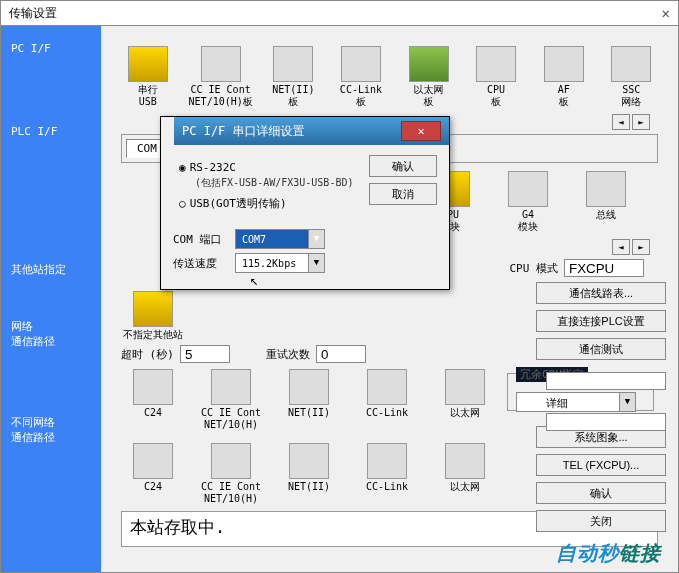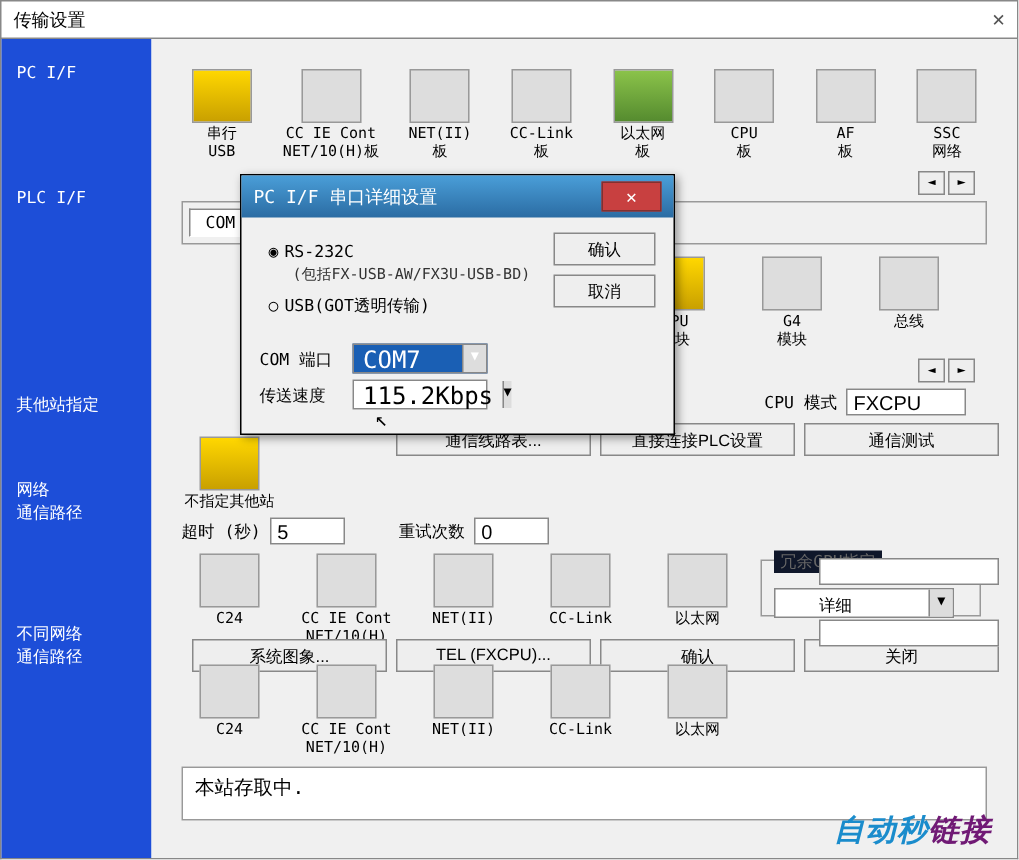--- a/index.html
+++ b/index.html
@@ -1,57 +1,57 @@
 <!DOCTYPE html>
 <html><head>
 <meta charset="utf-8">
 <style>
 * { box-sizing: border-box; margin: 0; padding: 0; }
 body { font-family: "MS Gothic", "SimSun", monospace; font-size: 12px; background: #fff; width: 679px; height: 573px; position: relative; overflow: hidden; }
 .titlebar { height: 26px; border: 1px solid #888; display: flex; align-items: center; padding: 0 8px; background: #fff; }
 .titlebar-close { margin-left: auto; font-size: 14px; color: #555; cursor: pointer; }
 .main { display: flex; height: 547px; border: 1px solid #888; border-top: none; }
-.sidebar { width: 100px; background: #1d4ed8; color: #fff; padding-top: 8px; }
+.sidebar { width: 100px; background: #3b82f6; color: #fff; padding-top: 8px; }
 .sidebar-item { padding: 8px 10px; font-size: 11px; }
 .content { flex: 1; background: #f0f0f0; position: relative; padding: 20px; overflow: hidden; }
 .icon-row { display: flex; gap: 14px; margin-bottom: 6px; }
 .icon-item { width: 64px; text-align: center; font-size: 10px; line-height: 1.2; }
 .icon-box { width: 40px; height: 36px; margin: 0 auto 2px; background: #ddd; border: 1px solid #999; position: relative; }
 .icon-box.y { background: linear-gradient(#ffd700,#c9a000); }
 .icon-box.g { background: linear-gradient(#8bc34a,#558b2f); }
 .scroll-ctrl { display: flex; justify-content: flex-end; gap: 2px; margin: 2px 8px 4px 0; }
 .scroll-btn { width: 18px; height: 16px; border: 1px solid #888; background: #eee; font-size: 9px; text-align: center; line-height: 14px; }
 .tab-area { border: 1px solid #999; padding: 4px; background: #f0f0f0; margin-bottom: 8px; }
 .tabs { display: flex; gap: 1px; }
 .tab { padding: 2px 10px; border: 1px solid #888; background: #ddd; font-size: 11px; }
 .tab.active { background: #fff; border-bottom-color: #fff; }
 .field-row { display: flex; align-items: center; gap: 6px; margin: 4px 0; font-size: 11px; }
 .text-input { border: 1px solid #888; background: #fff; height: 18px; padding: 0 4px; }
-.btn-col { position: absolute; right: 12px; display: flex; flex-direction: row; gap: 6px; }
+.btn-col { position: absolute; right: 12px; display: flex; flex-direction: column; gap: 6px; }
 .side-btn { width: 130px; height: 22px; border: 1px solid #888; background: #eee; font-size: 11px; cursor: pointer; }
 .group-box { border: 1px solid #999; padding: 18px 8px 8px; position: relative; margin: 4px; background: #f0f0f0; }
 .group-title { position: absolute; top: -7px; left: 8px; background: #0f172a; padding: 0 4px; font-size: 11px; color: #666; }
 .row2 { display: flex; gap: 8px; }
 .sq { width: 16px; height: 16px; background: #ccc; border: 1px solid #888; }
-.status-area { border: 1px solid #999; background: #fff; height: 36px; padding: 4px 8px; font-size: 13px; margin-top: 4px; }
+.status-area { border: 1px solid #999; background: #fff; height: 36px; padding: 4px 8px; font-size: 17px; margin-top: 4px; }
 .modal { position: absolute; left: 160px; top: 116px; width: 290px; background: #f0f0f0; border: 1px solid #000; box-shadow: 2px 2px 6px rgba(0,0,0,.4); z-index: 100; }
-.modal-title { height: 28px; background: linear-gradient(#4a9ed8,#2b6ca3); color: #fff; display: flex; align-items: center; padding: 0 8px; font-size: 12px; }
+.modal-title { height: 28px; background: linear-gradient(#4a9ed8,#2b6ca3); color: #fff; display: flex; align-items: center; padding: 0 8px; font-size: 12px; margin-left: 13px; }
 .modal-close { margin-left: auto; width: 40px; height: 20px; background: #c84040; color: #fff; text-align: center; line-height: 18px; border: 1px solid #803030; cursor: pointer; }
 .modal-body { padding: 12px; position: relative; }
 .radio-row { font-size: 11px; margin: 4px 0 2px 6px; display: flex; align-items: center; gap: 4px; }
 .radio-sub { font-size: 10px; color: #333; margin: 0 0 6px 22px; }
 .modal-btn { width: 68px; height: 22px; border: 1px solid #888; background: #eee; font-size: 11px; cursor: pointer; }
 .modal-btns { position: absolute; right: 12px; top: 10px; display: flex; flex-direction: column; gap: 6px; }
 .combo { display: flex; align-items: center; border: 1px solid #888; background: #fff; height: 20px; }
 .combo.sel { background: #1a5fb4; color: #fff; }
-.combo-val { flex: 1; padding: 0 6px; font-size: 16px; }
+.combo-val { flex: 1; padding: 0 6px; font-size: 10px; }
 .combo-arrow { width: 16px; height: 18px; background: #ddd; border-left: 1px solid #888; text-align: center; font-size: 9px; line-height: 16px; }
 .cursor { position: absolute; left: 250px; top: 272px; font-size: 14px; z-index: 101; pointer-events: none; }
 .watermark { position: absolute; bottom: 6px; right: 18px; font-size: 20px; font-weight: bold; font-style: italic; z-index: 200; letter-spacing: 1px; }
-.watermark .a { color: #1a8ccc; } .watermark .b { color: #701a75; }
+.watermark .a { color: #1a8ccc; } .watermark .b { color: #0f766e; }
 </style>
 </head>
 <body>
 
 <div class="titlebar">
   <span>传输设置</span>
   <span class="titlebar-close">✕</span>
 </div>
 
 <div class="main">

